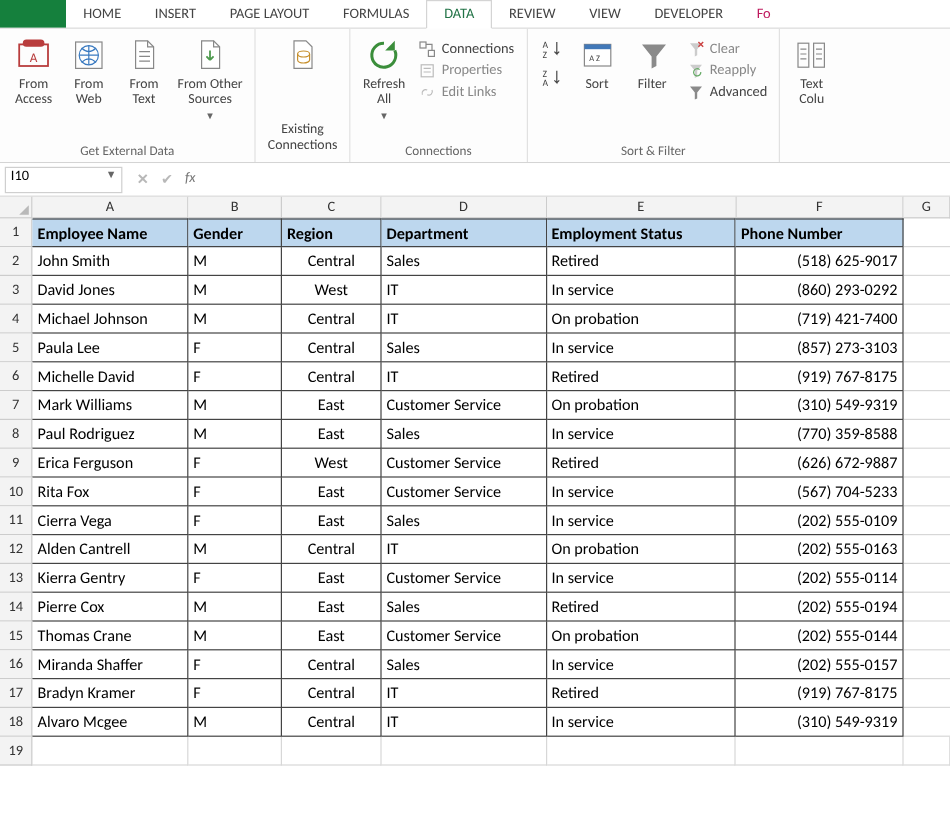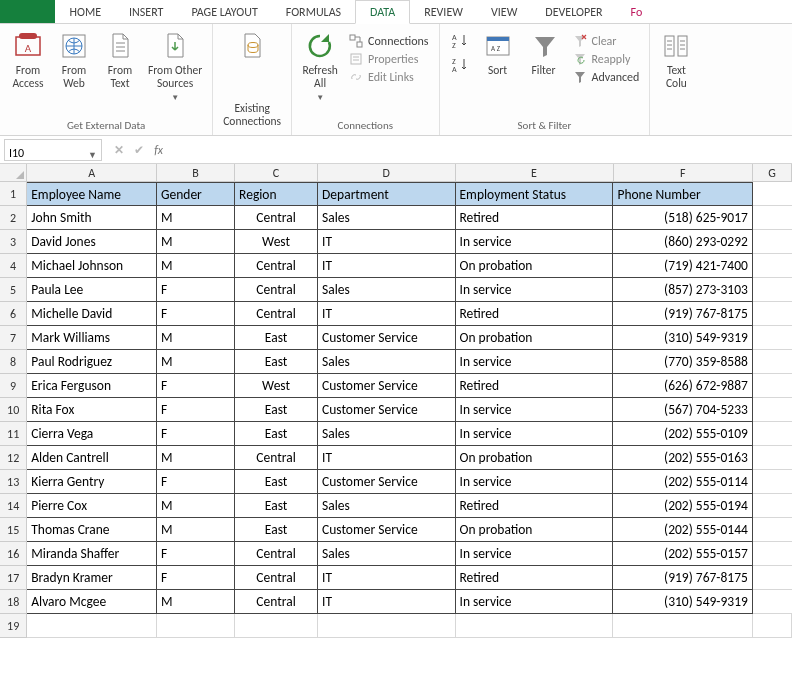--- a/index.html
+++ b/index.html
@@ -21,39 +21,39 @@
   .rbtn .lbl { font-size: 11.5px; line-height: 13px; }
   .rbtn .ico { width: 32px; height: 32px; display:flex; align-items:center; justify-content:center; }
   .stack { display:flex; flex-direction:column; gap:0; }
   .mini { display:flex; align-items:center; gap:4px; padding: 1px 4px; color:#888; font-size: 12px; cursor:pointer;}
   .mini .mico { width:16px; height:16px; display:flex; align-items:center; justify-content:center; }
   .mini.dark { color:#444; }
   svg { display:block; }
 
   
   .fxbar { display:flex; align-items:center; height:28px; border-bottom:1px solid #d4d4d4; background:#fff; }
-  .namebox { width:98px; height:22px; border:1px solid #cfcfcf; margin:0 4px; display:flex; align-items:flex-end; padding:0 4px; justify-content:space-between;}
+  .namebox { width:98px; height:22px; border:1px solid #cfcfcf; margin:0 4px; display:flex; align-items:flex-start; padding:0 4px; justify-content:space-between;}
   .namebox input { border:none; width:60px; font-size:12px; outline:none; }
   .nbdrop { font-size:9px; color:#666; }
   .fxbtns { display:flex; gap:10px; padding:0 8px; color:#b8b8b8; }
   .fxbtns span { cursor:pointer; }
   .fxinput { flex:1; border:none; height:22px; padding:0 6px; font-size:12px; outline:none;}
 
   
   .sheet { position:relative; }
   .hdrrow { display:flex; }
   .selall { width:28px; height:18px; border-right:1px solid #ccc; border-bottom:1px solid #ccc; background:#f3f3f3; position:relative;}
   .selall::after{content:"";position:absolute;right:2px;bottom:2px;border-left:8px solid transparent;border-bottom:8px solid #b9b9b9;}
   .colhdr { height:18px; border-right:1px solid #ccc; border-bottom:1px solid #ccc; background:#f3f3f3; display:flex; align-items:center; justify-content:center; font-size:12px; color:#333;}
   .row { display:flex; }
   .rowhdr { width:28px; border-right:1px solid #ccc; border-bottom:1px solid #ccc; background:#f3f3f3; display:flex; align-items:center; justify-content:center; font-size:12px; color:#333;}
   .cell { border-right:1px solid #d7d7d7; border-bottom:1px solid #d7d7d7; padding: 2px 4px; font-size:13.5px; font-family: Calibri, sans-serif; color:#000; height:24px; display:flex; align-items:center; overflow:hidden; white-space:nowrap;}
   .datarow .cell { border-right:1px solid #444; border-bottom:1px solid #444; }
   .datarow .cell:first-of-type { border-left:1px solid #444;}
-  .table-head .cell { background:#bdd7ee; font-weight:normal; border-right:1px solid #444; border-bottom:1px solid #444; border-top:1px solid #444;}
+  .table-head .cell { background:#bdd7ee; font-weight:bold; border-right:1px solid #444; border-bottom:1px solid #444; border-top:1px solid #444;}
   .table-head .cell:first-of-type{border-left:1px solid #444;}
   .center { justify-content:center; }
   .right { justify-content:flex-end; }
 
   
   .cA{width:133px;} .cB{width:80px;} .cC{width:85px;} .cD{width:141px;} .cE{width:162px;} .cF{width:143px;} .cG{width:40px;}
 </style>
 </head>
 <body>
 

